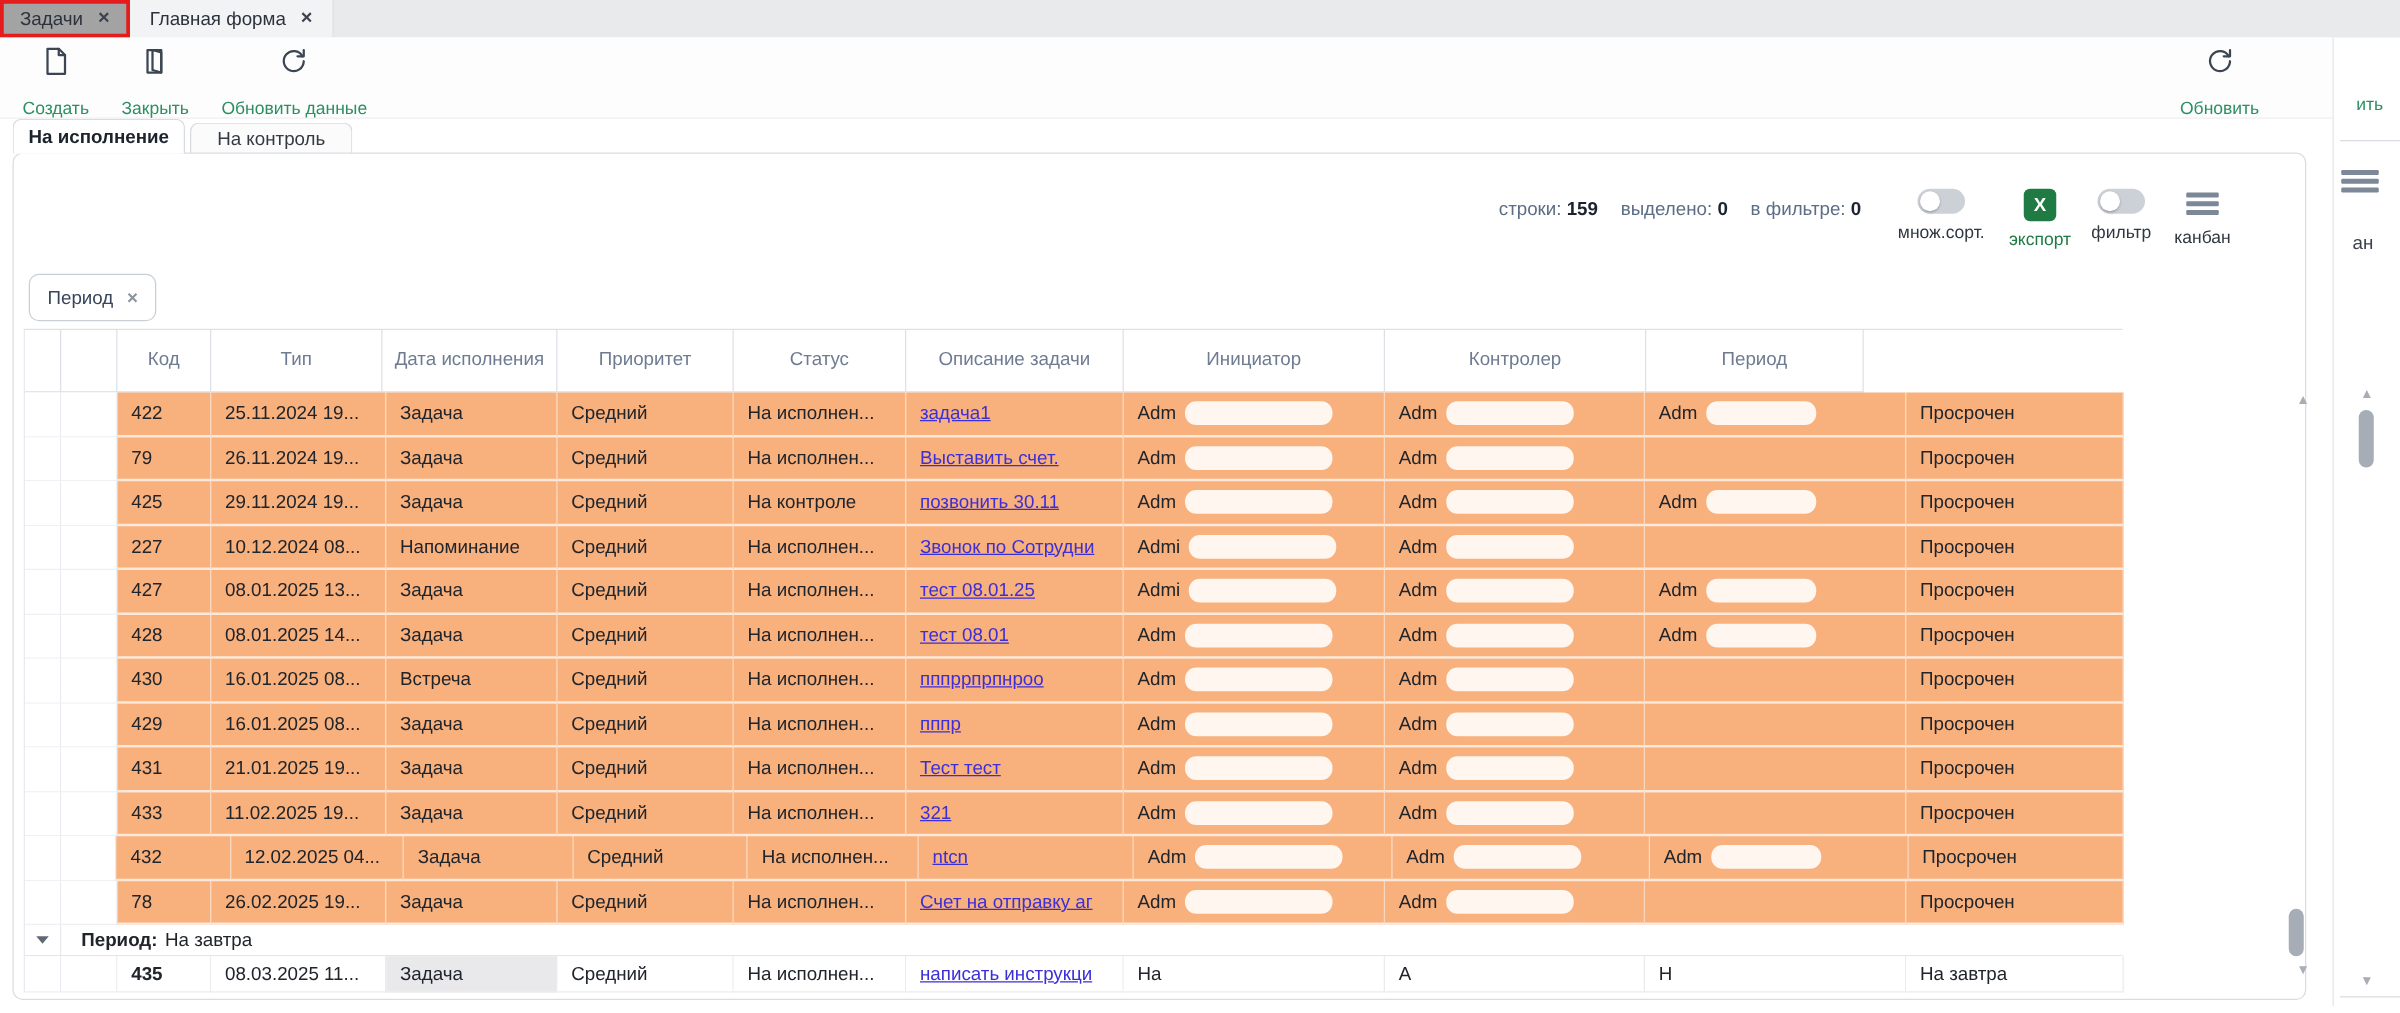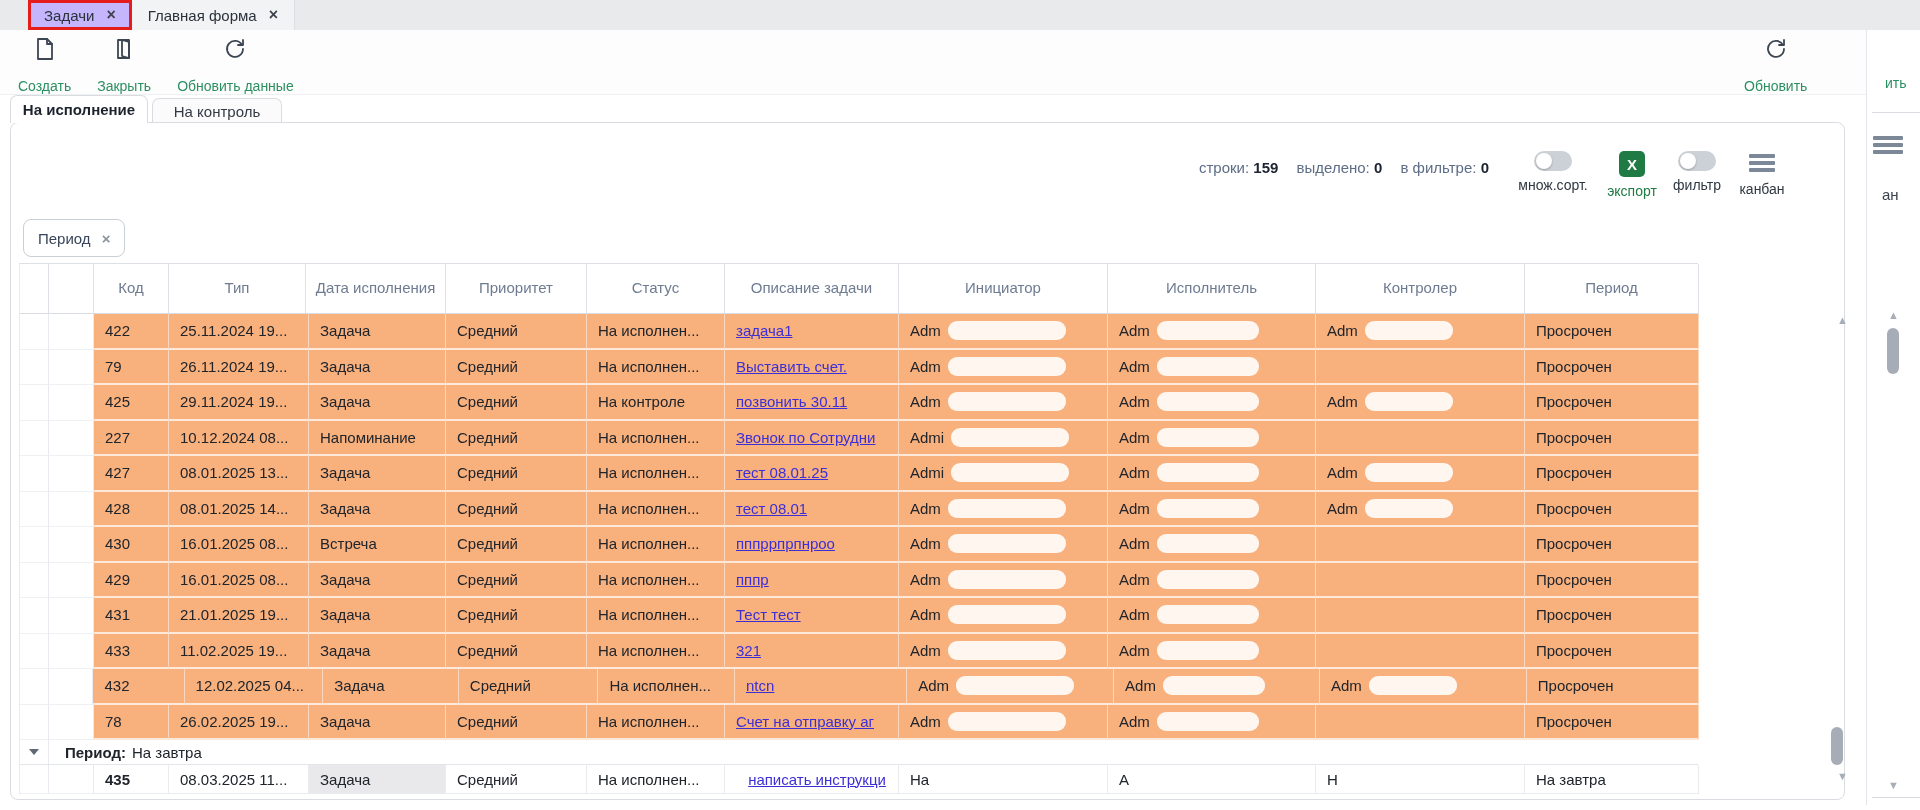--- a/index.html
+++ b/index.html
@@ -4,21 +4,21 @@
 <style>
   * { margin:0; padding:0; box-sizing:border-box; }
   html,body { width:1920px; height:810px; overflow:hidden; background:#fff;
               font-family:"Liberation Sans","DejaVu Sans",sans-serif; color:#20242b; }
   .root { position:relative; width:1920px; height:810px; }
 
   
   .tabbar { position:absolute; left:0; top:0; width:1920px; height:30px; background:#e8eaec; display:flex; }
   .wtab { height:30px; display:flex; align-items:center; padding:0 16px; font-size:15px; color:#2b323c;
           background:#f2f3f5; border-right:1px solid #dcdfe2; cursor:default; }
-  .wtab.active { background:#c4b5fd;margin-left:28px; }
+  .wtab.active { background:#a3a3a3; }
   .wtab.annotated { border:3px solid #e41c1c; padding:0 13px; }
   .wtab .x { margin-left:12px; font-size:16px; font-weight:bold; color:#3d434c; }
 
   
   .toolbar { position:absolute; left:0; top:30px; width:1866px; height:65px; background:#fdfdfe;
              border-bottom:1px solid #eef0f2; }
   .tb-group { position:absolute; left:18px; top:6px; display:flex; gap:26px; }
   .tb-btn { display:flex; flex-direction:column; align-items:center; gap:16px; cursor:pointer; }
   .tb-btn .ico { width:26px; height:26px; display:flex; align-items:center; justify-content:center; }
   .tb-btn .lbl { font-size:14px; color:var(--accent); white-space:nowrap; }
@@ -194,21 +194,20 @@
         <div class="trow hrow">
           <div class="hcell" style="width: 29px;"></div>
           <div class="hcell" style="width: 45px;"></div>
           <div class="hcell" style="width: 75px;">Код</div>
           <div class="hcell" style="width: 137px;">Тип</div>
           <div class="hcell" style="width: 140px;">Дата исполнения</div>
           <div class="hcell" style="width: 141px;">Приоритет</div>
           <div class="hcell" style="width: 138px;">Статус</div>
           <div class="hcell" style="width: 174px;">Описание задачи</div>
           <div class="hcell" style="width: 209px;">Инициатор</div>
-          <div class="hcell" style="width: 208px;">Исполнитель</div>
           <div class="hcell" style="width: 209px;">Контролер</div>
           <div class="hcell" style="width: 174px;">Период</div>
         </div>
         <div class="trow drow">
           <div class="cell plain" style="width: 29px;"></div>
           <div class="cell plain" style="width: 45px;"></div>
           <div class="cell hot" style="width: 75px;">
             <span>422</span>
           </div>
           <div class="cell hot" style="width: 140px;">
@@ -645,21 +644,21 @@
           </div>
           <div class="cell white focus" style="width: 137px;">
             <span>Задача</span>
           </div>
           <div class="cell white" style="width: 141px;">
             <span>Средний</span>
           </div>
           <div class="cell white" style="width: 138px;">
             <span>На исполнен...</span>
           </div>
-          <div class="cell white" style="width: 174px; justify-content: center;">
+          <div class="cell white" style="width: 174px;">
             <a class="tlink">написать инструкци</a>
           </div>
           <div class="cell white" style="width: 209px;">
             <span>На</span>
           </div>
           <div class="cell white" style="width: 208px;">
             <span>А</span>
           </div>
           <div class="cell white" style="width: 209px;">
             <span>Н</span>

